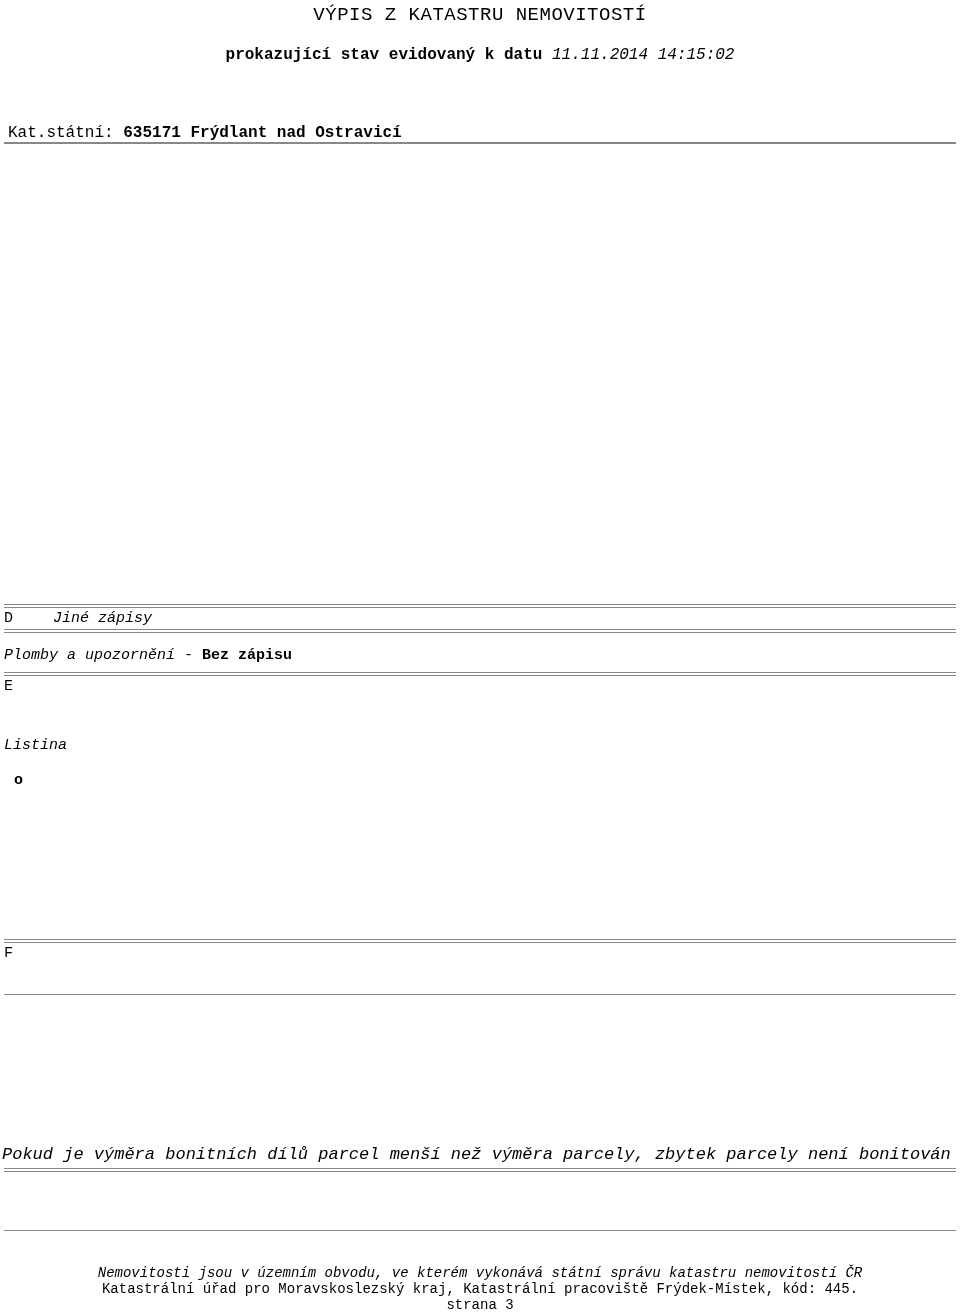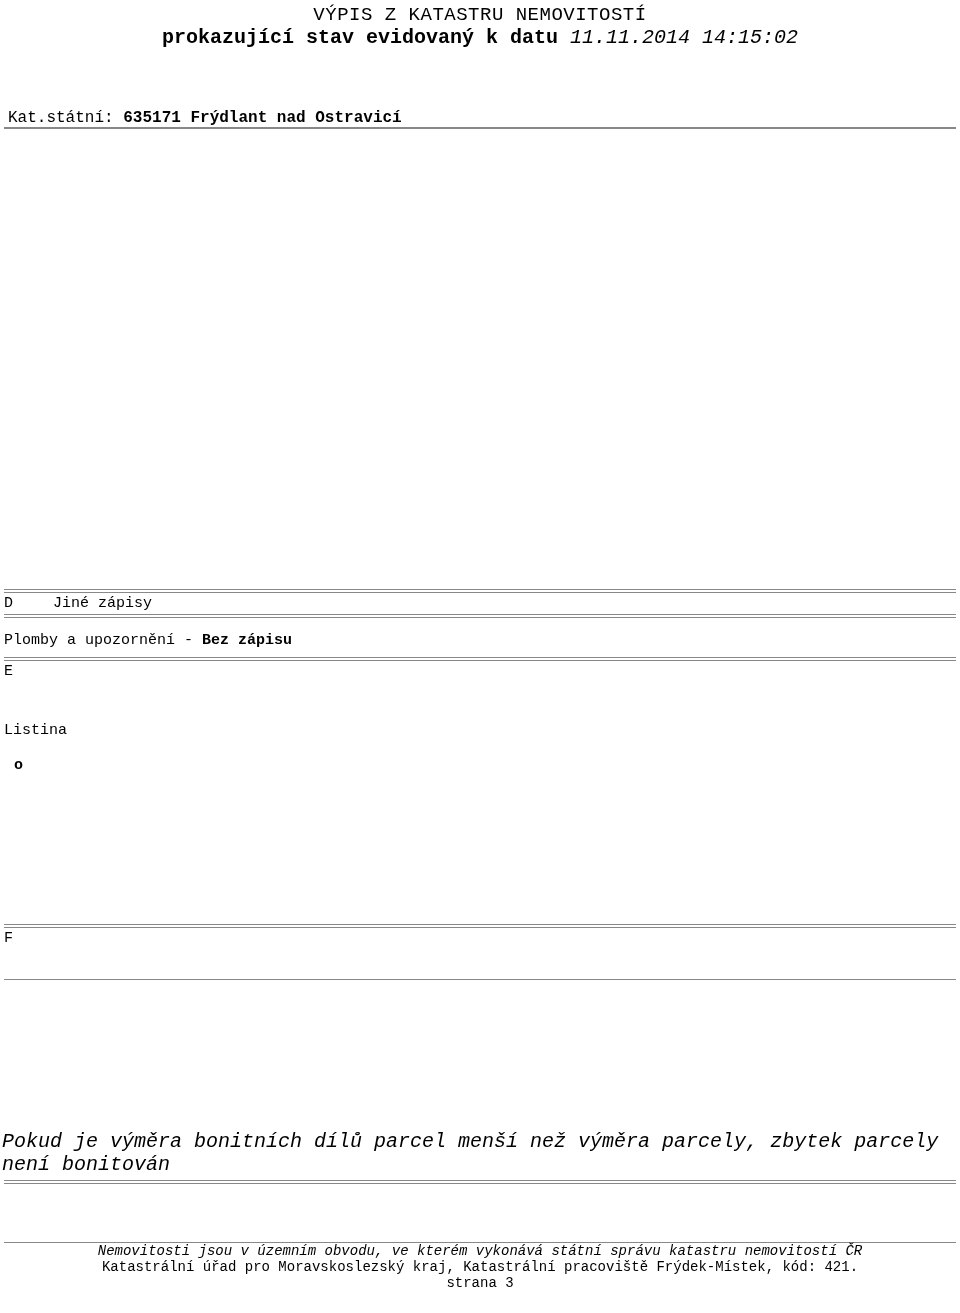--- a/index.html
+++ b/index.html
@@ -14,69 +14,70 @@
   .header {
     text-align: center;
     margin-top: 4px;
   }
   .title {
     font-size: 19px;
     font-weight: normal;
     letter-spacing: 0.5px;
   }
   .subtitle {
-    font-size: 20px;
+    font-size: 16px;
+    margin-top: 20px;
   }
   .subtitle .bold { font-weight: bold; }
   .subtitle .italic { font-style: italic; }
   .kat-line {
     margin: 60px 0 0 8px;
     font-size: 16px;
   }
   .kat-line .bold { font-weight: bold; text-align: center; }
   .hr {
     border: none;
     border-top: 1px solid #888;
     margin: 0;
   }
   .section-row {
     padding: 2px 4px;
   }
   .section-row .letter {
     display: inline-block;
     width: 40px;
   }
-  .italic { }
+  .italic { font-style: italic; }
   .bold { font-weight: bold; }
   .gap-top1 { margin-top: 40px; }
   .gap-top2 { margin-top: 45px; }
   .gap-mid { height: 460px; }
   .gap-small { height: 150px; }
   .listina-block {
     margin-top: 40px;
     margin-left: 4px;
   }
   .bullet {
     font-family: "Courier New", Courier, monospace;
     font-weight: bold;
     margin-left: 10px;
     margin-top: 18px;
   }
   .note {
     font-style: italic;
     margin: 150px 2px 0 2px;
     text-align: left;
-    font-size: 20px;
+    font-size: 17px;
   }
   .footer {
     text-align: center;
     font-size: 14px;
     margin-top: 58px;
   }
-  .footer .line1 { font-style: italic; }
+  .footer .line1 { font-style: italic; margin-top: 34px; }
   .double-rule {
     margin: 0 4px;
   }
   .double-rule .a {
     border-top: 1px solid #888;
     height: 2px;
   }
   .double-rule .b {
     border-top: 1px solid #888;
     height: 0;
@@ -163,15 +164,15 @@
 <div class="double-rule" style="margin-top:4px;">
   <div class="a"></div>
     <div class="b"></div>
 </div>
 
 <div class="footer">
   <div class="rule-row">
       <hr class="hr">
     </div>
   <div class="line1">Nemovitosti jsou v územním obvodu, ve kterém vykonává státní správu katastru nemovitostí ČR</div>
-  <div>Katastrální úřad pro Moravskoslezský kraj, Katastrální pracoviště Frýdek-Místek, kód: 421.</div>
+  <div>Katastrální úřad pro Moravskoslezský kraj, Katastrální pracoviště Frýdek-Místek, kód: 445.</div>
   <div>strana 3</div>
 </div>
 
 </body></html>

